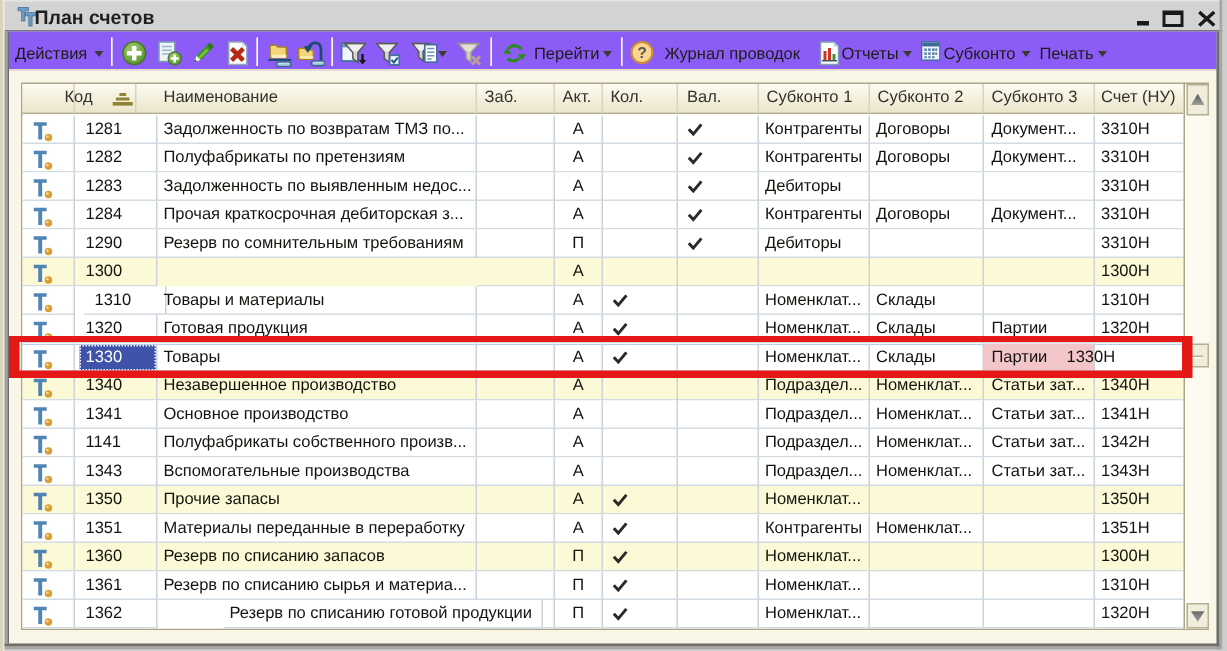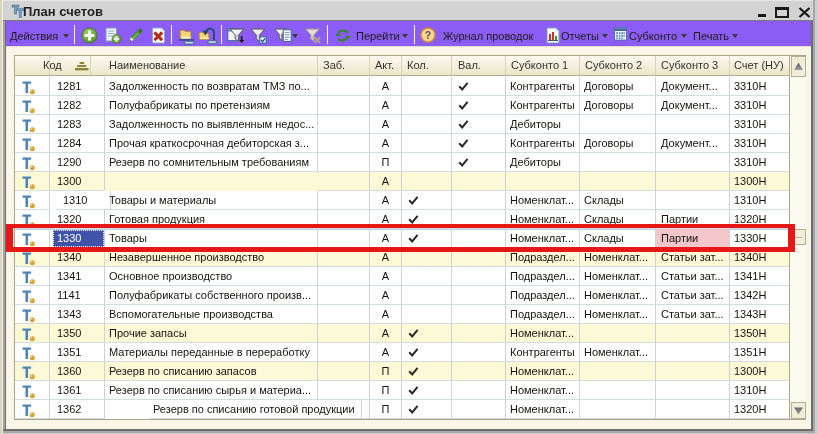--- a/index.html
+++ b/index.html
@@ -435,21 +435,21 @@
         <div class="c cc" style="left:355px;width:32px;">А</div>
         <div class="c" style="left:387px;width:50px;padding-left:0;">
           <svg style="margin:5px 0 0 6px;" width="11" height="9" viewBox="0 0 11 9">
             <path d="M1.2 4.2 L4.2 7.4 L9.6 0.9" fill="none" stroke="#2a2a26" stroke-width="2"></path>
           </svg>
         </div>
         <div class="c" style="left:437px;width:54px;padding-left:0;"></div>
         <div class="c" style="left:491px;width:74px;padding-left:4px;">Номенклат...</div>
         <div class="c" style="left:565px;width:76px;padding-left:4px;">Склады</div>
         <div class="c" style="left:641px;width:74px;padding-left:5px;background:#f3c6ca;">Партии</div>
-        <div class="c" style="left:715px;width:59px;padding-left:4px;border-right:none;">1330Н</div>
+        <div class="c" style="left:692px;width:59px;padding-left:4px;border-right:none;">1330Н</div>
       </div>
       <div class="row grp" style="top:192px;">
         <div class="c" style="left:0;width:35px;">
           <svg style="position:absolute;left:6.5px;top:4px;" width="15" height="14" viewBox="0 0 15 14">
             <path d="M0.5 0.5h8.6v2.3h-3v9.2h-2.6v-9.2H0.5z" fill="#4f85b4"></path>
             <circle cx="10.3" cy="10.7" r="2.5" fill="#d79f35"></circle>
             <circle cx="9.6" cy="10" r="0.9" fill="#f3d88e"></circle>
           </svg>
         </div>
         <div class="c" style="left:35px;width:55px;padding-left:7px;">1340</div>

